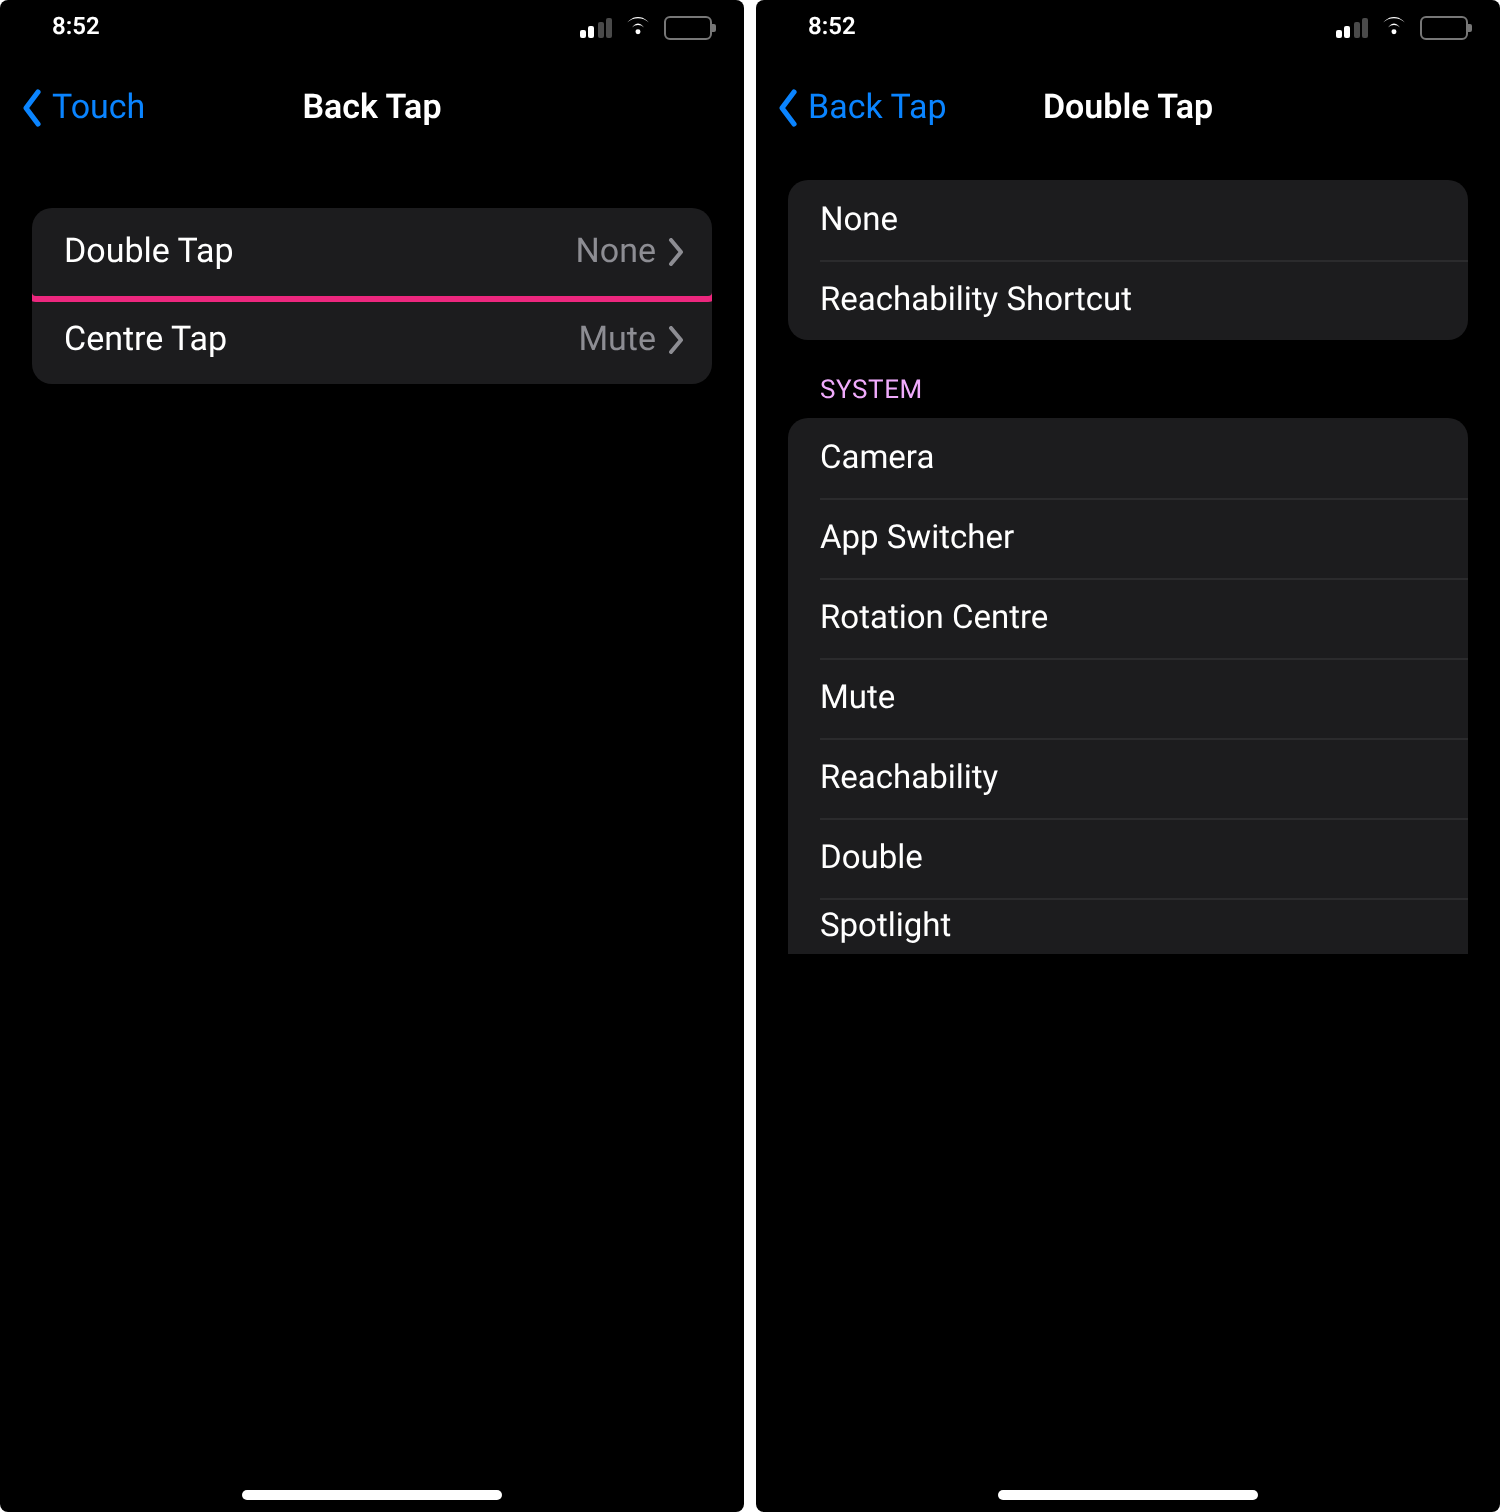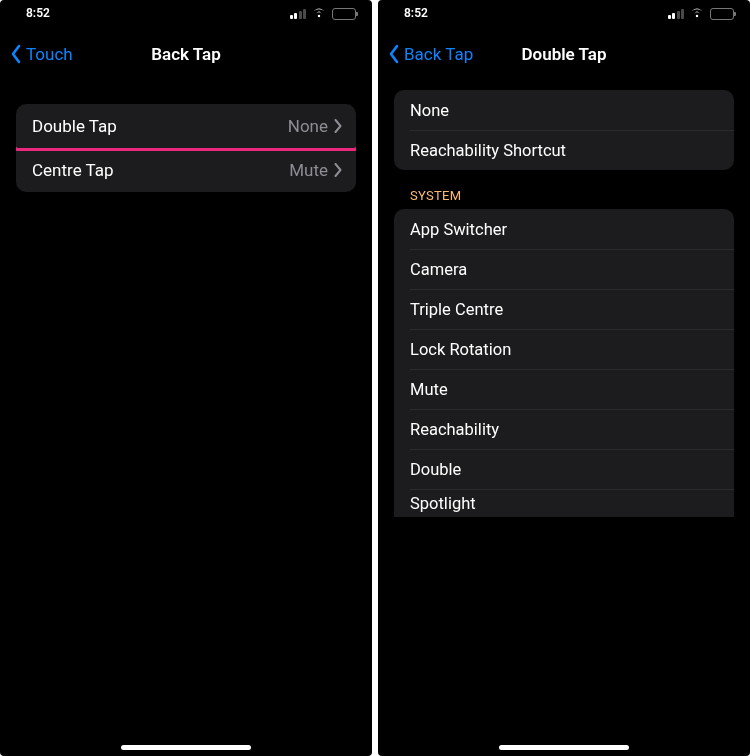--- a/index.html
+++ b/index.html
@@ -69,21 +69,21 @@
   .content { padding-top: 28px; }
   .group {
     margin: 0 16px 30px 16px;
     background: #1c1c1e;
     border-radius: 10px;
     overflow: hidden;
   }
   .section-header {
     margin: 0 16px 6px 16px;
     padding: 0 16px;
-    color: #fdba74; font-size: 13px; letter-spacing: 0.3px;
+    color: #f0abfc; font-size: 13px; letter-spacing: 0.3px;
   }
   .row {
     display: flex; align-items: center; justify-content: space-between;
     min-height: 44px;
     padding: 0 14px 0 16px;
     position: relative;
     font-size: 17px;
   }
   .row + .row::before {
     content: "";
@@ -213,30 +213,27 @@
         <span class="label">None</span>
       </div>
       <div class="row short">
         <span class="label">Reachability Shortcut</span>
       </div>
     </div>
 
     <div class="section-header">SYSTEM</div>
     <div class="group last">
       <div class="row short">
+          <span class="label">Camera</span>
+        </div>
+      <div class="row short">
           <span class="label">App Switcher</span>
         </div>
       <div class="row short">
-          <span class="label">Camera</span>
-        </div>
-      <div class="row short">
-          <span class="label">Triple Centre</span>
-        </div>
-      <div class="row short">
-          <span class="label">Lock Rotation</span>
+          <span class="label">Rotation Centre</span>
         </div>
       <div class="row short">
           <span class="label">Mute</span>
         </div>
       <div class="row short">
           <span class="label">Reachability</span>
         </div>
       <div class="row short">
           <span class="label">Double</span>
         </div>

